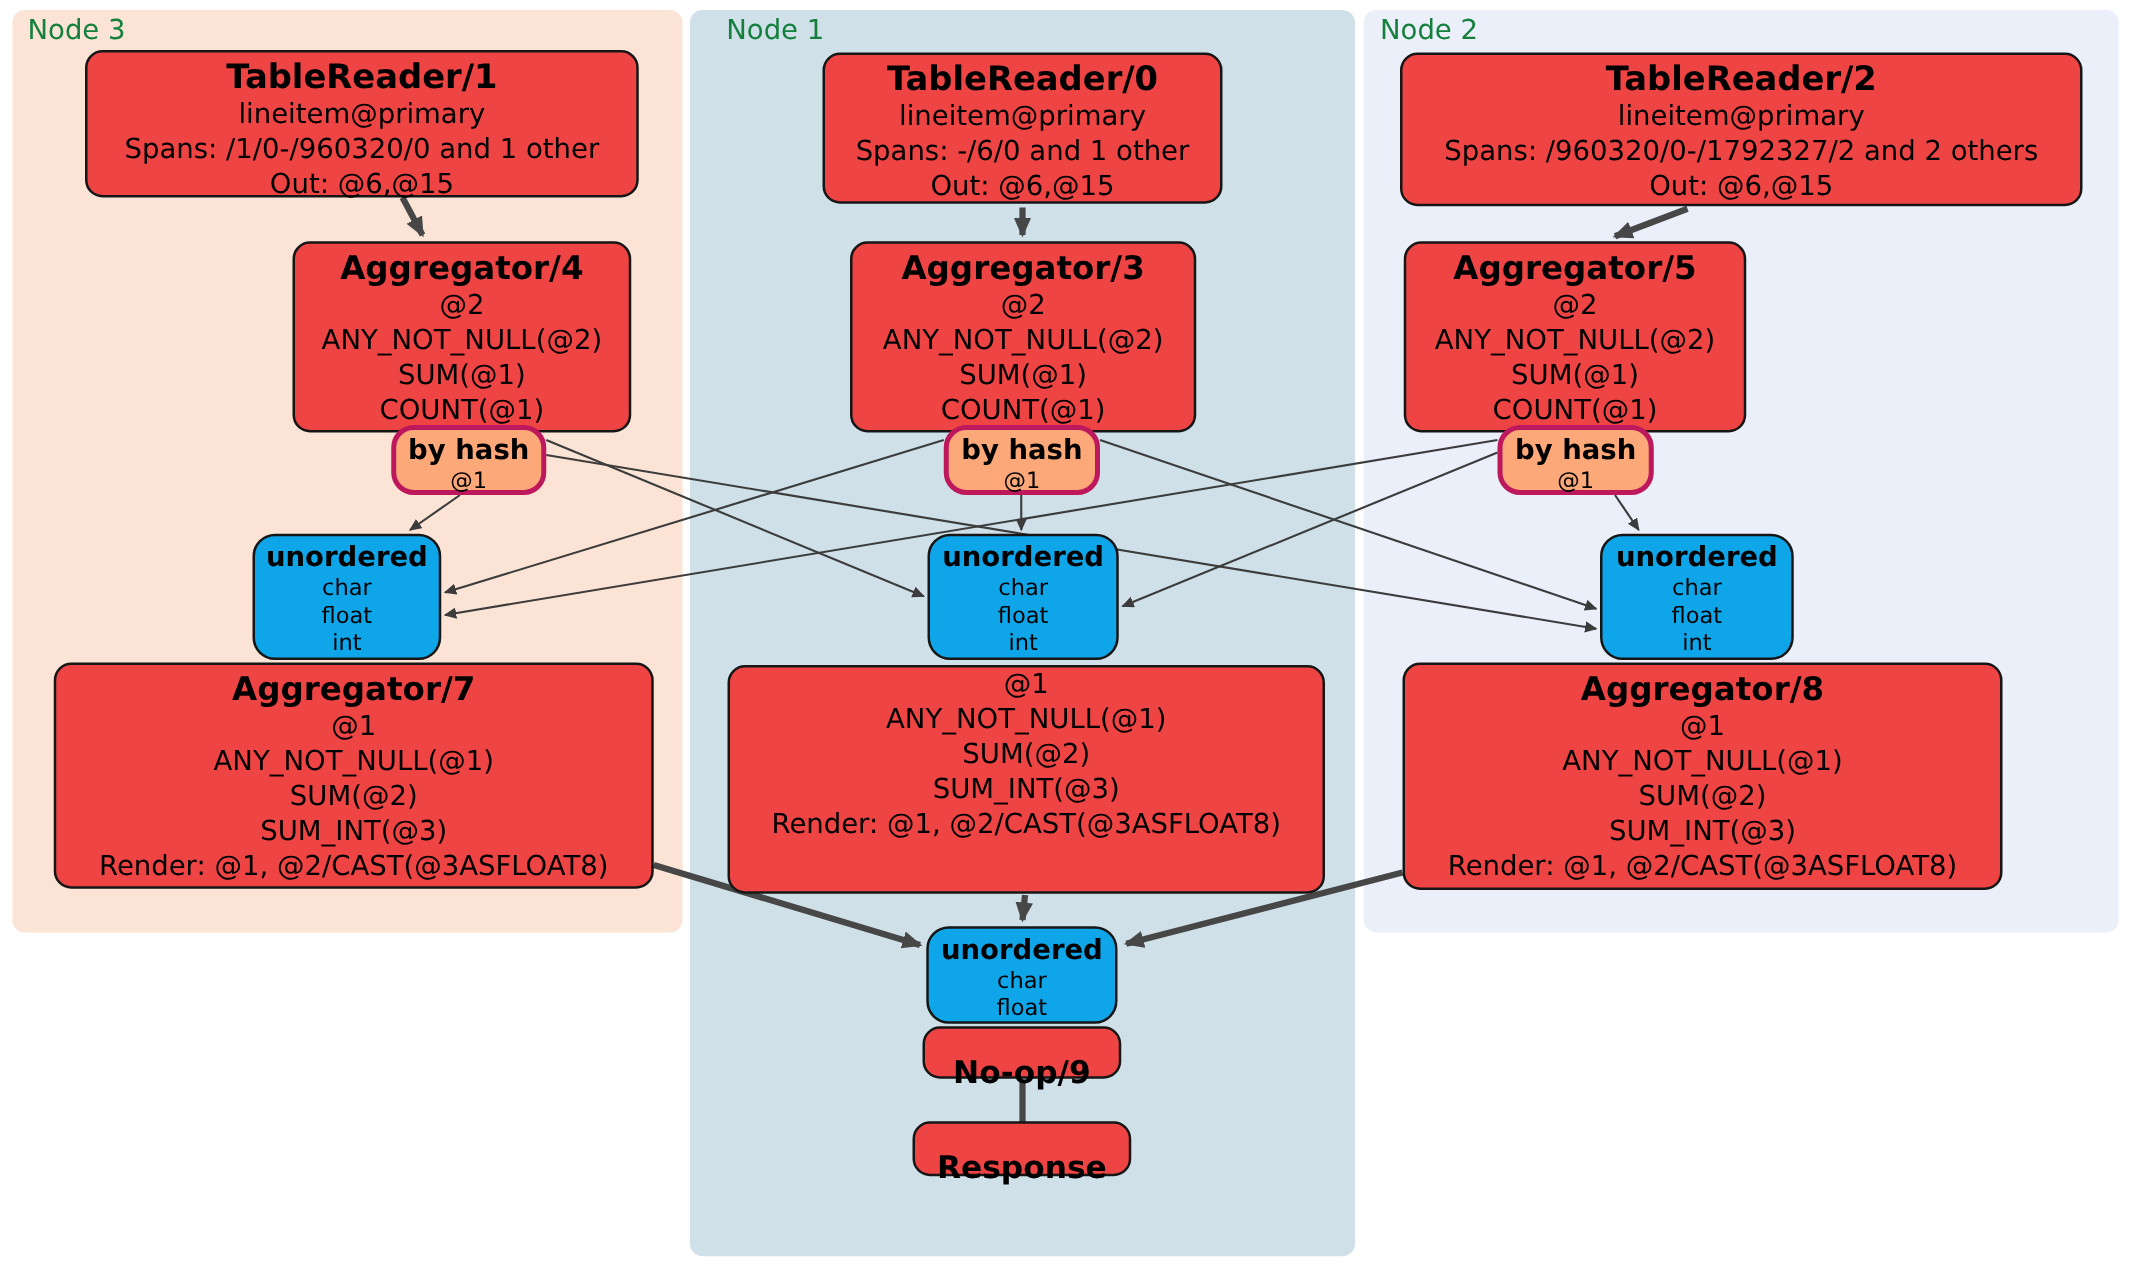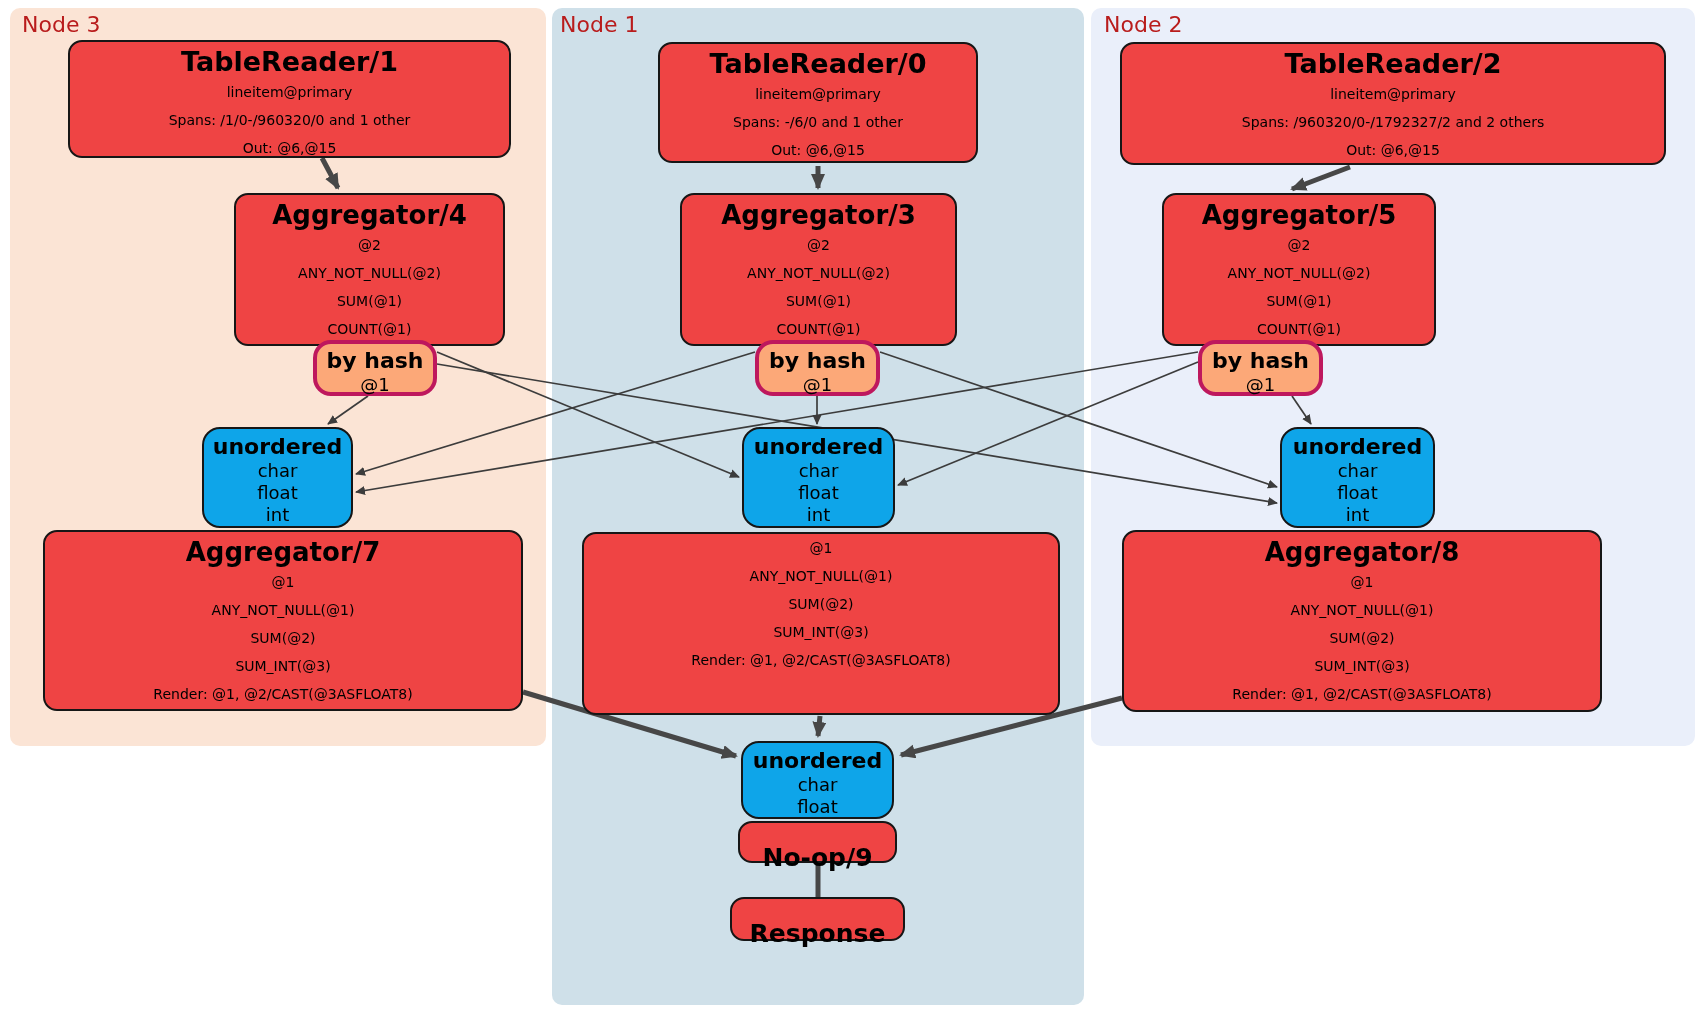--- a/index.html
+++ b/index.html
@@ -1,28 +1,28 @@
 <!DOCTYPE html>
 <html><head>
 <meta charset="utf-8">
 <style>
   html,body{margin:0;padding:0;background:#ffffff;}
   #canvas{
     position:relative;width:1706px;height:1016px;overflow:hidden;
     font-family:"DejaVu Sans","Liberation Sans",sans-serif;color:#000;
   }
   .region{position:absolute;border-radius:10px;}
-  .region-label{position:absolute;font-size:22px;color:#b91c1c;}
+  .region-label{position:absolute;font-size:22px;color:#15803d;}
   #edge-layer{position:absolute;left:0;top:0;z-index:2;}
   .box{position:absolute;z-index:3;box-sizing:border-box;text-align:center;}
   .proc{ 
     background:#ef4444;border:2px solid #161616;border-radius:14px;
   }
   .proc .title{font-weight:bold;font-size:26px;line-height:32px;padding-top:4px;}
-  .proc .line{font-size:14px;line-height:28px;white-space:nowrap;}
+  .proc .line{font-size:22px;line-height:28px;white-space:nowrap;}
   .tr .title{font-size:27px;}
   .router{ 
     background:#FCA878;border:4px solid #be185d;border-radius:18px;
   }
   .router .title{font-weight:bold;font-size:22px;line-height:27px;padding-top:3px;}
   .router .line{font-size:18px;line-height:22px;}
   .sync{ 
     background:#0ea5e9;border:2px solid #161616;border-radius:18px;
   }
   .sync .title{font-weight:bold;font-size:22px;line-height:27px;padding-top:4px;}
@@ -32,21 +32,21 @@
 </head>
 <body>
 
 <div id="canvas">
 
   <div class="region" style="left:10px;top:8px;width:536px;height:738px;background:#FBE4D5;"></div>
   <div class="region" style="left:552px;top:8px;width:532px;height:997px;background:#CFE0E9;"></div>
   <div class="region" style="left:1091px;top:8px;width:604px;height:738px;background:#EAEFFA;"></div>
 
   <div class="region-label" style="left:22px;top:12px;">Node 3</div>
-  <div class="region-label" style="left:560px;top:12px;">Node 1</div>
+  <div class="region-label" style="left:581px;top:12px;">Node 1</div>
   <div class="region-label" style="left:1104px;top:12px;">Node 2</div>
 
   <svg id="edge-layer" width="1706" height="1016" viewBox="0 0 1706 1016">
     <defs>
       <marker id="ah-big" markerUnits="userSpaceOnUse" markerWidth="20" markerHeight="16" refX="14" refY="7" orient="auto">
         <path d="M0,0 L16,7 L0,14 z" fill="#474747"></path>
       </marker>
       <marker id="ah-small" markerUnits="userSpaceOnUse" markerWidth="13" markerHeight="10" refX="9" refY="4.5" orient="auto">
         <path d="M0,0 L10,4.5 L0,9 z" fill="#3c3c3c"></path>
       </marker>
@@ -146,21 +146,21 @@
     <div class="line">Render: @1, @2/CAST(@3ASFLOAT8)</div>
   </div>
 
   <div class="box proc tr" style="left:1120px;top:42px;width:546px;height:123px;">
     <div class="title">TableReader/2</div>
     <div class="line">lineitem@primary</div>
     <div class="line">Spans: /960320/0-/1792327/2 and 2 others</div>
     <div class="line">Out: @6,@15</div>
   </div>
 
-  <div class="box proc" style="left:1123px;top:193px;width:274px;height:153px;margin-left:39px;">
+  <div class="box proc" style="left:1123px;top:193px;width:274px;height:153px;">
     <div class="title">Aggregator/5</div>
     <div class="line">@2</div>
     <div class="line">ANY_NOT_NULL(@2)</div>
     <div class="line">SUM(@1)</div>
     <div class="line">COUNT(@1)</div>
   </div>
 
   <div class="box router" style="left:1198px;top:340px;width:125px;height:56px;">
     <div class="title">by hash</div>
     <div class="line">@1</div>

